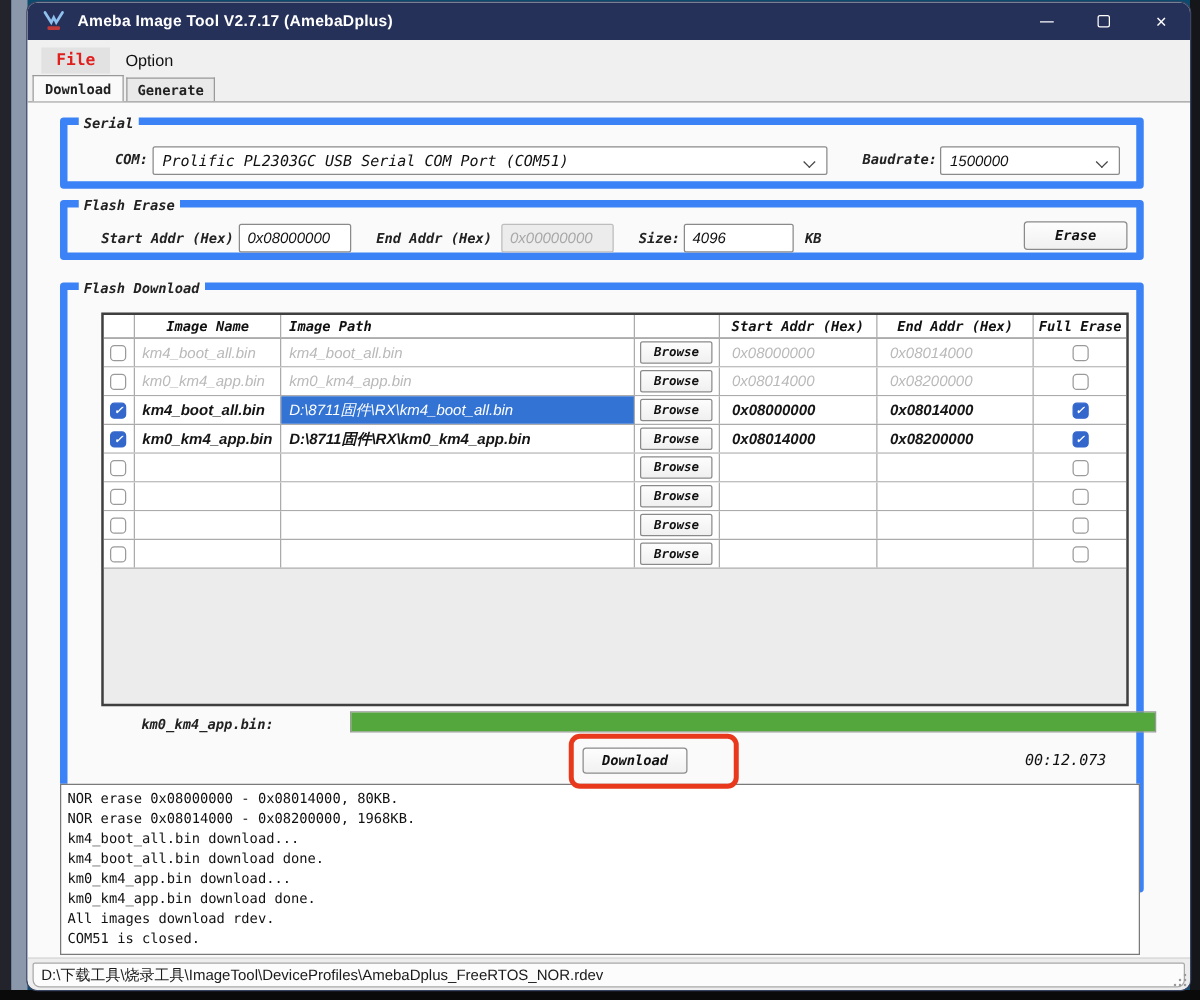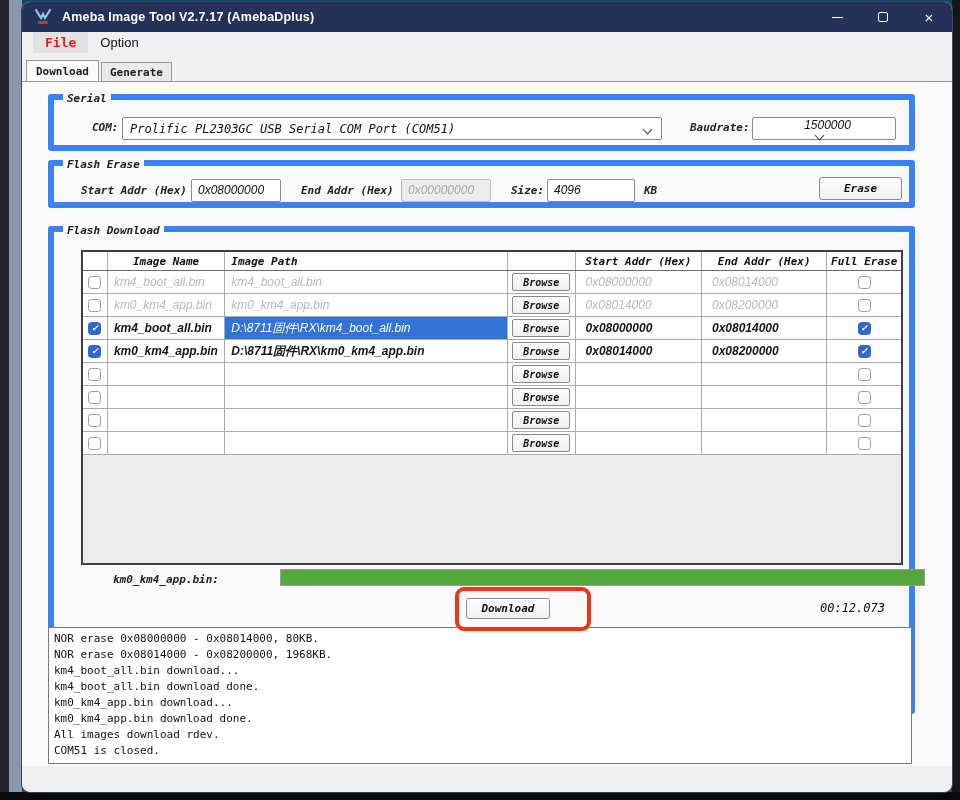--- a/index.html
+++ b/index.html
@@ -21,21 +21,21 @@
   .app-icon { width:20px; height:20px; margin-left:11px; position:relative; flex:0 0 auto; }
   .app-icon svg { width:20px; height:20px; display:block; }
   .title-text { margin-left:9px; font-size:12.5px; font-weight:bold; letter-spacing:.2px; }
   .win-controls { margin-left:auto; display:flex; height:30px; }
   .win-btn { width:46px; height:30px; display:flex; align-items:center; justify-content:center; cursor:default; }
   .glyph-min { width:11px; height:1px; background:#fff; }
   .glyph-max { width:10px; height:10px; border:1px solid #fff; border-radius:2px; }
   .glyph-close { font-size:15px; line-height:1; color:#fff; }
 
   
-  .menubar { height:27px; background:#f0f0f0; display:flex; align-items:flex-start; padding-left:11px; }
+  .menubar { height:27px; background:#f0f0f0; display:flex; align-items:flex-end; padding-left:11px; }
   .menu-item { font-size:13px; padding:3px 12px; color:#111; }
   .menu-item.file { background:#e2e2e2; color:#e01f1f; font-weight:bold; }
 
   
   .tabstrip { height:22px; padding-left:4px; display:flex; align-items:flex-end; background:#f0f0f0; position:relative; }
   .tab { font-size:11px; font-weight:bold; padding:3px 8px 2px; border:1px solid #999; border-bottom:none; background:#e9e9e9; color:#222; margin-right:2px; position:relative; }
   .tab.active { background:#fafafa; padding:4px 9px 3px; z-index:2; }
   .tabpage { position:absolute; left:0; top:79px; width:930px; height:685px; background:#fafafa; border-top:1px solid #999; }
 
   
@@ -157,21 +157,21 @@
     <div class="tabpage">
 
       <div class="groupbox gb-serial">
         <div class="group-label mono">Serial</div>
         <div class="field-label mono" style="position:absolute;left:38px;top:21px;">COM:</div>
         <div class="combo" style="left:68px;top:17px;width:540px;">
           <div class="val mono">Prolific PL2303GC USB Serial COM Port (COM51)</div>
           <div class="chev"></div>
         </div>
         <div class="field-label mono" style="position:absolute;left:636px;top:21px;">Baudrate:</div>
-        <div class="combo" style="left:698px;top:17px;width:144px;flex-direction:column;">
+        <div class="combo" style="left:698px;top:17px;width:144px;">
           <div class="val">1500000</div>
           <div class="chev"></div>
         </div>
       </div>
 
       <div class="groupbox gb-erase">
         <div class="group-label mono">Flash Erase</div>
         <div class="field-label mono" style="position:absolute;left:27px;top:18px;">Start Addr (Hex)</div>
         <div class="textbox" style="left:137px;top:13px;width:90px;">0x08000000</div>
         <div class="field-label mono" style="position:absolute;left:247px;top:18px;">End Addr (Hex)</div>
@@ -395,15 +395,28 @@
       <div class="logbox mono" id="logbox">NOR erase 0x08000000 - 0x08014000, 80KB.
 NOR erase 0x08014000 - 0x08200000, 1968KB.
 km4_boot_all.bin download...
 km4_boot_all.bin download done.
 km0_km4_app.bin download...
 km0_km4_app.bin download done.
 All images download rdev.
 COM51 is closed.</div>
     </div>
 
+    <div class="statusbar">
+      <div class="status-box">
+        <div class="status-text">D:\下载工具\烧录工具\ImageTool\DeviceProfiles\AmebaDplus_FreeRTOS_NOR.rdev</div>
+      </div>
+      <div class="grip">
+          <i></i>
+          <i></i>
+          <i></i>
+          <i></i>
+          <i></i>
+          <i></i>
+        </div>
+    </div>
 
   </div>
 </div>
 
 </body></html>

